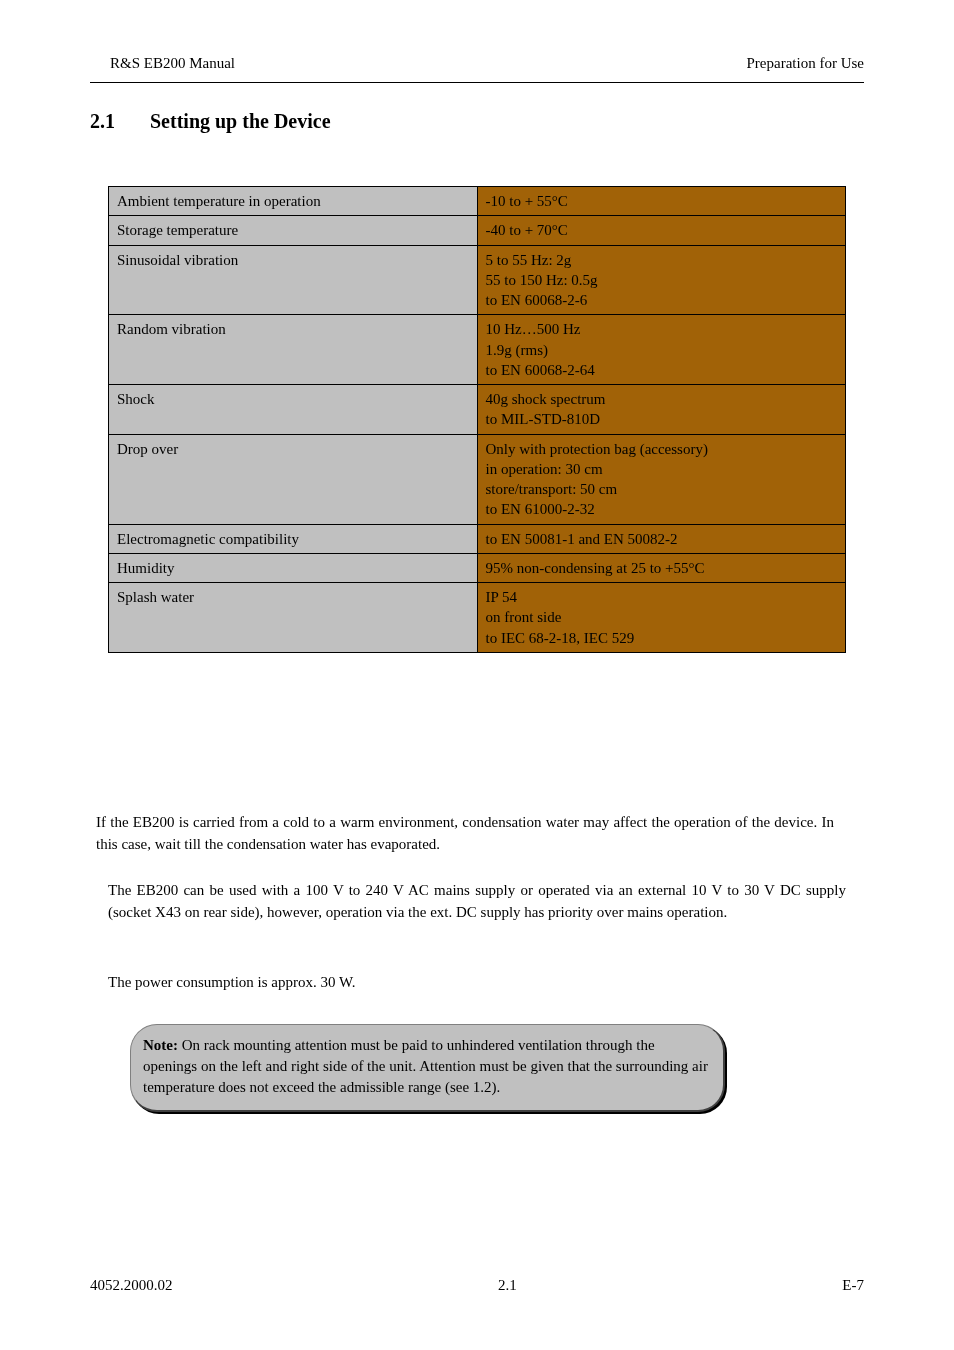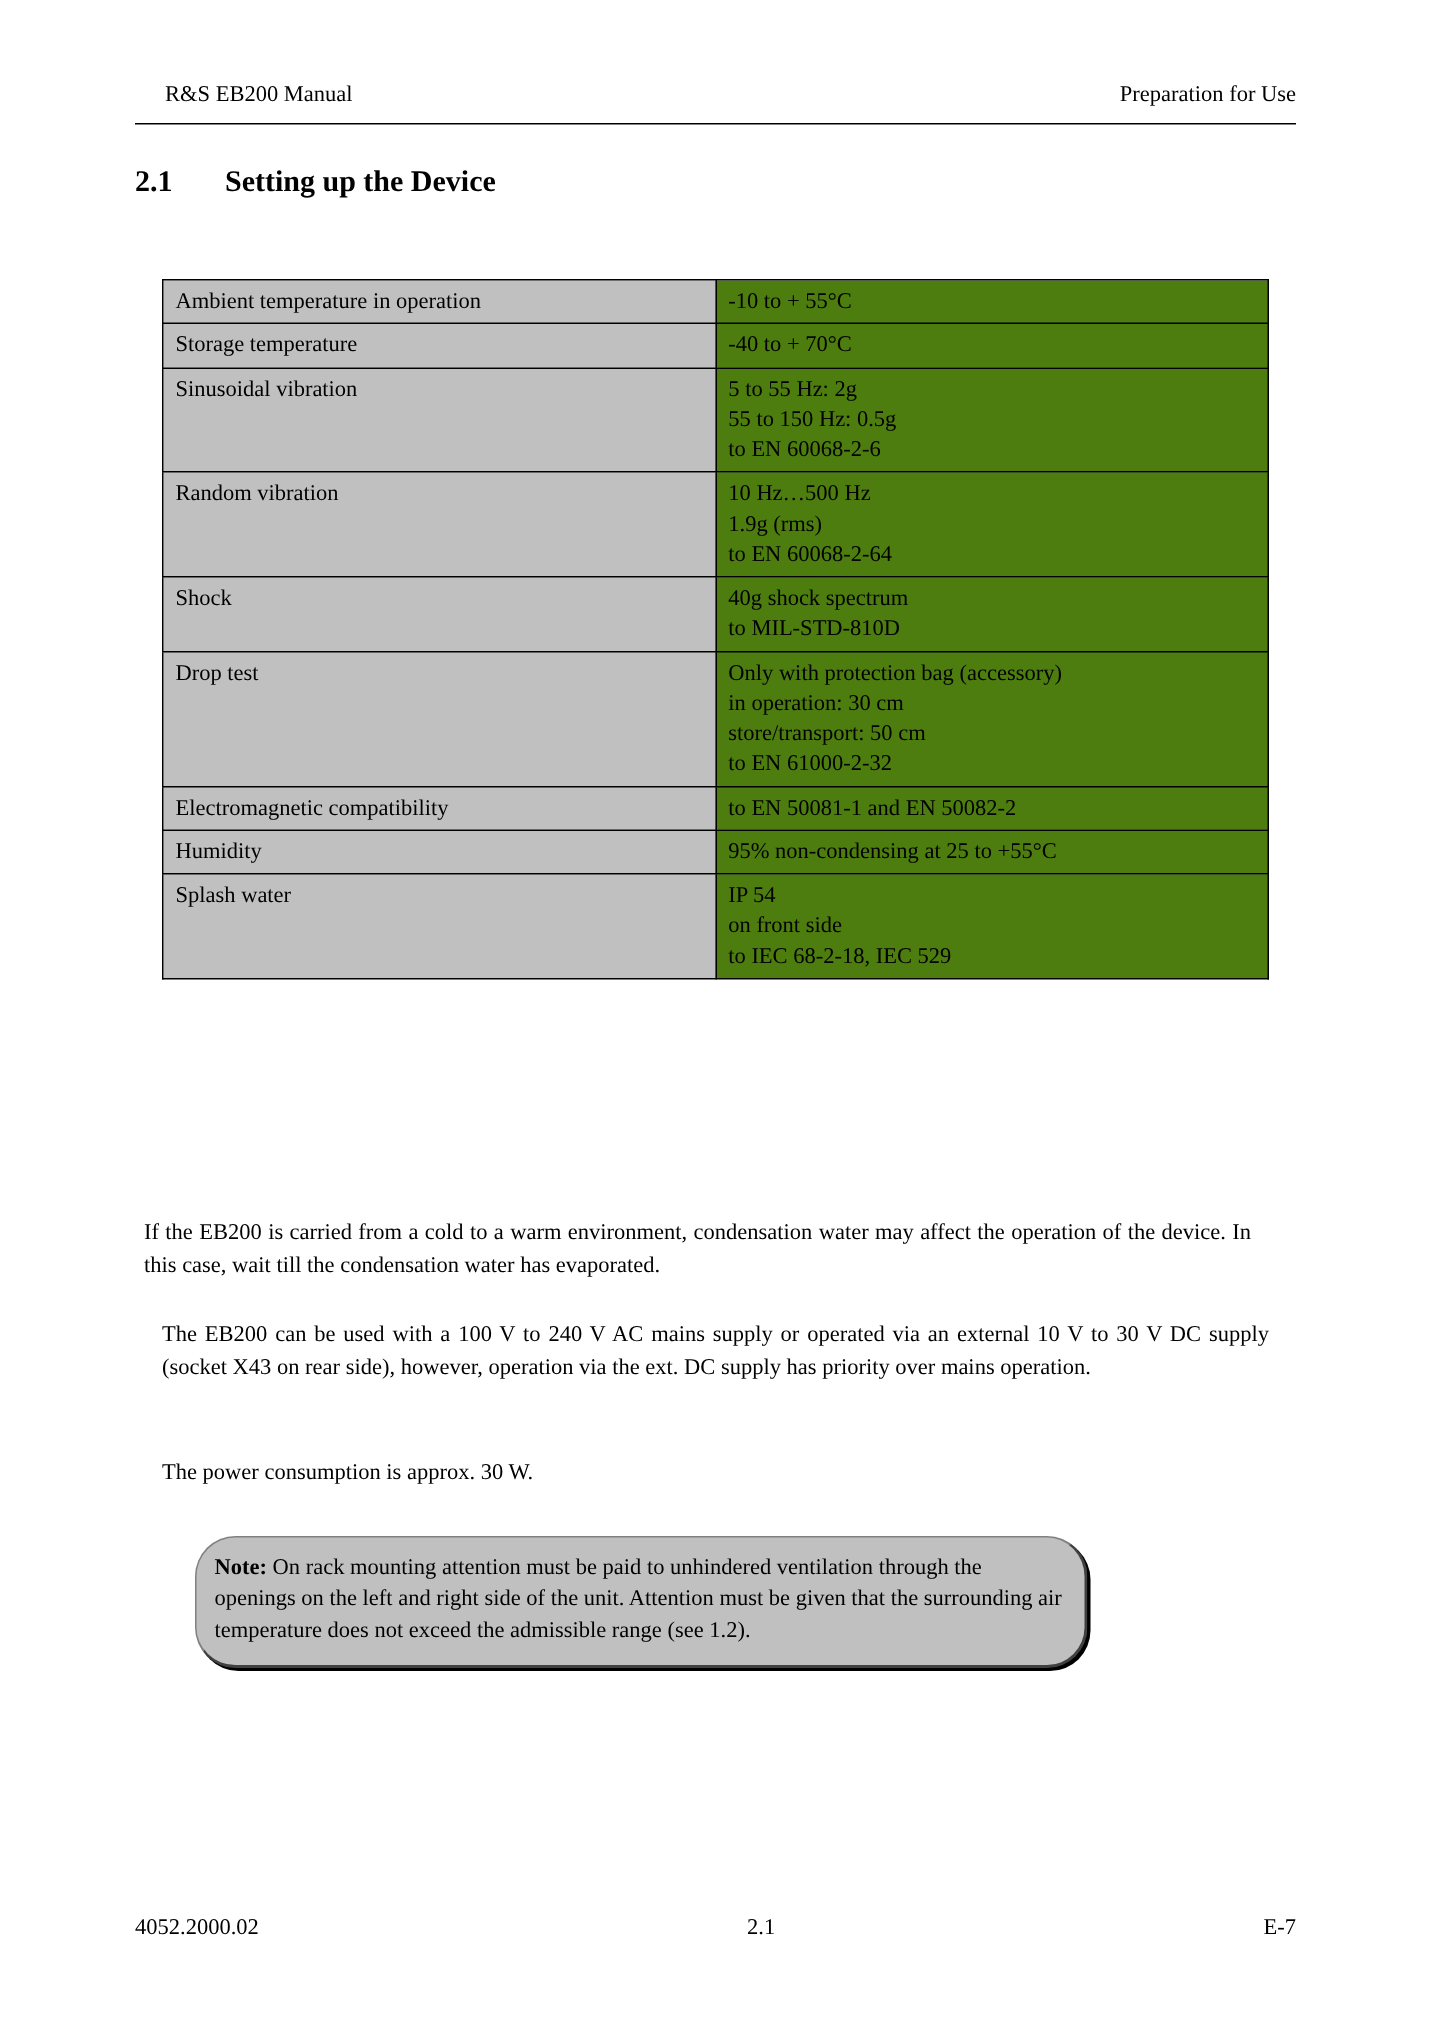--- a/index.html
+++ b/index.html
@@ -60,21 +60,21 @@
     vertical-align: top;
     padding: 4px 8px;
     line-height: 1.35;
   }
   .table1 td.label {
     background: #c0c0c0;
     width: 50%;
     margin-top: 16px;
   }
   .table1 td.value {
-    background: #4d7c0f;
+    background: #a16207;
     width: 50%;
     font-family: Liberation Serif, serif;
   }
   .para {
     position: absolute;
     font-size: 15px;
     line-height: 1.45;
     text-align: justify;
   }
   .p1 { left: 96px; top: 812px; width: 738px; }
@@ -139,21 +139,21 @@
         </tr>
         <tr>
           <td class="label">Random vibration</td>
           <td class="value">10 Hz…500 Hz<br>1.9g (rms)<br>to EN 60068-2-64</td>
         </tr>
         <tr>
           <td class="label">Shock</td>
           <td class="value">40g shock spectrum<br>to MIL-STD-810D</td>
         </tr>
         <tr>
-          <td class="label">Drop test</td>
+          <td class="label">Drop over</td>
           <td class="value">Only with protection bag (accessory)<br>in operation: 30 cm<br>store/transport: 50 cm<br>to EN 61000-2-32</td>
         </tr>
         <tr>
           <td class="label">Electromagnetic compatibility</td>
           <td class="value">to EN 50081-1 and EN 50082-2</td>
         </tr>
         <tr>
           <td class="label">Humidity</td>
           <td class="value">95% non-condensing at 25 to +55°C</td>
         </tr>

